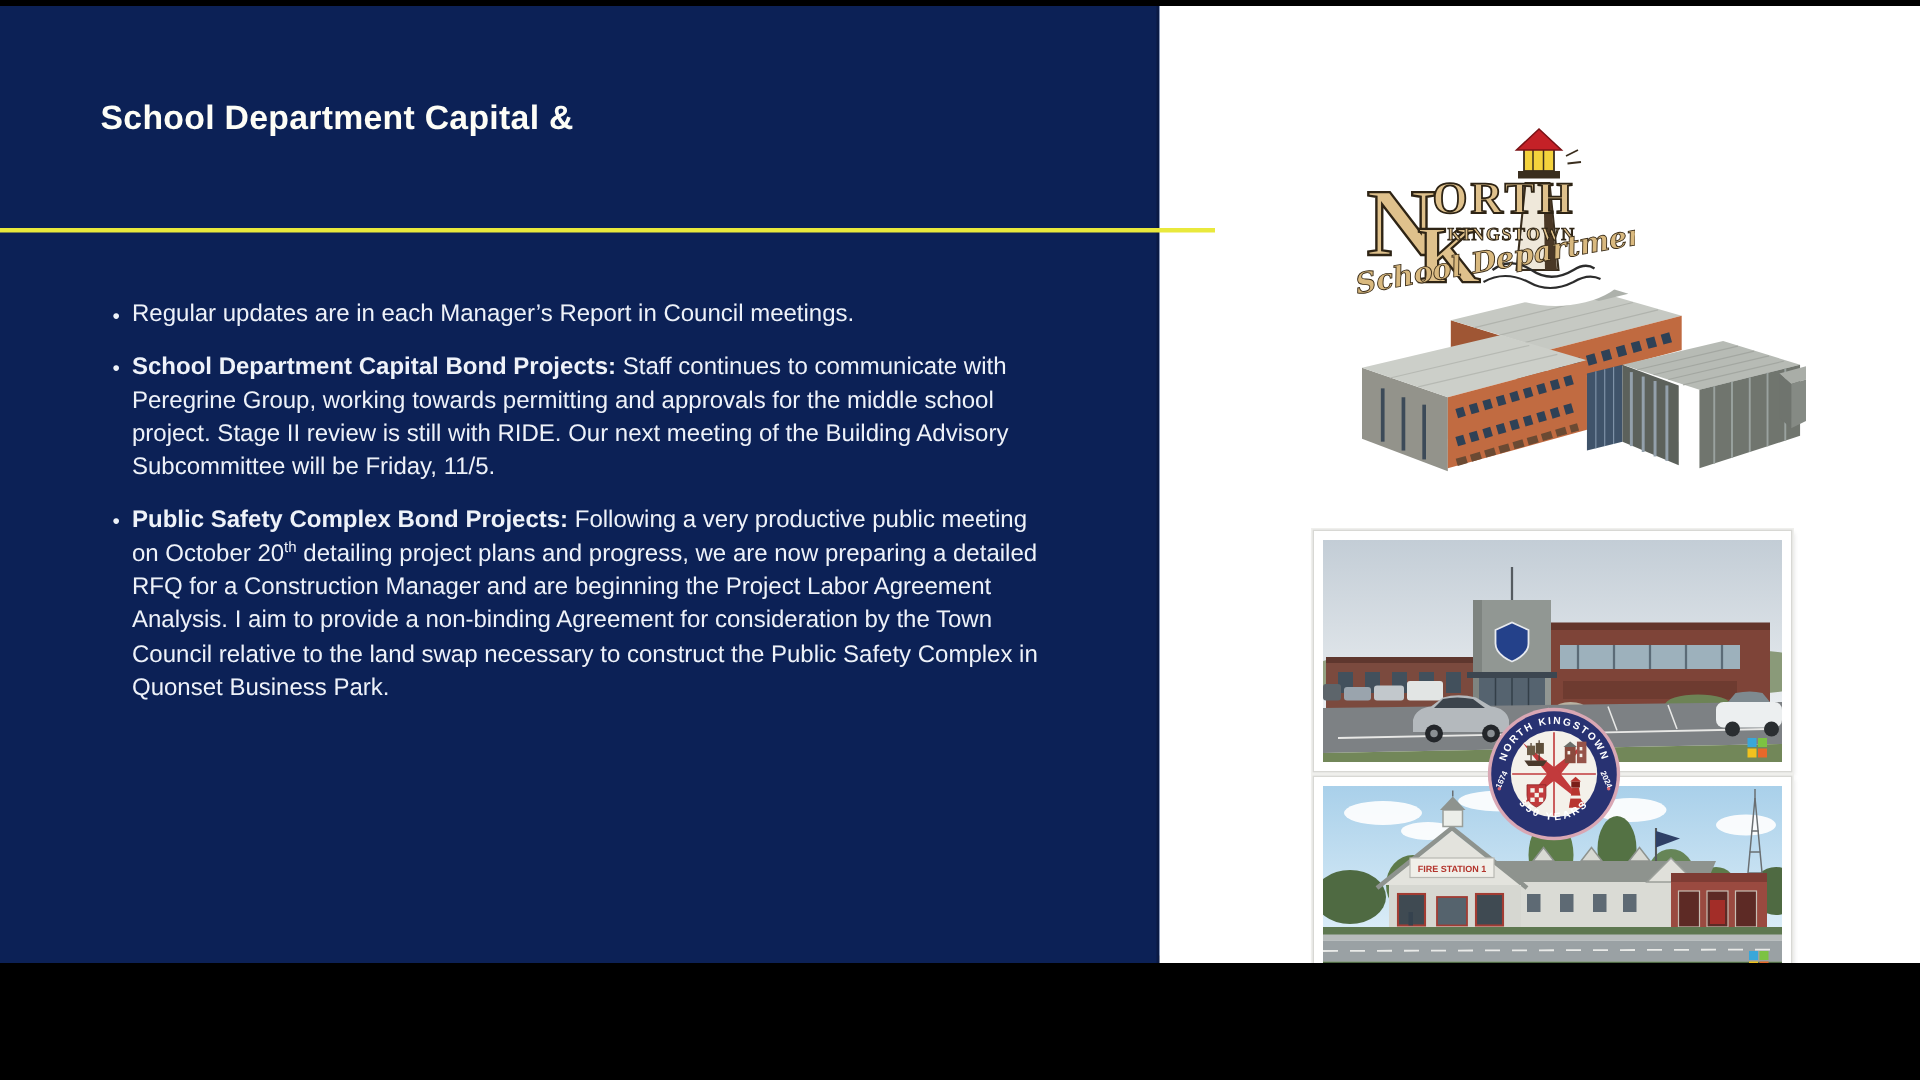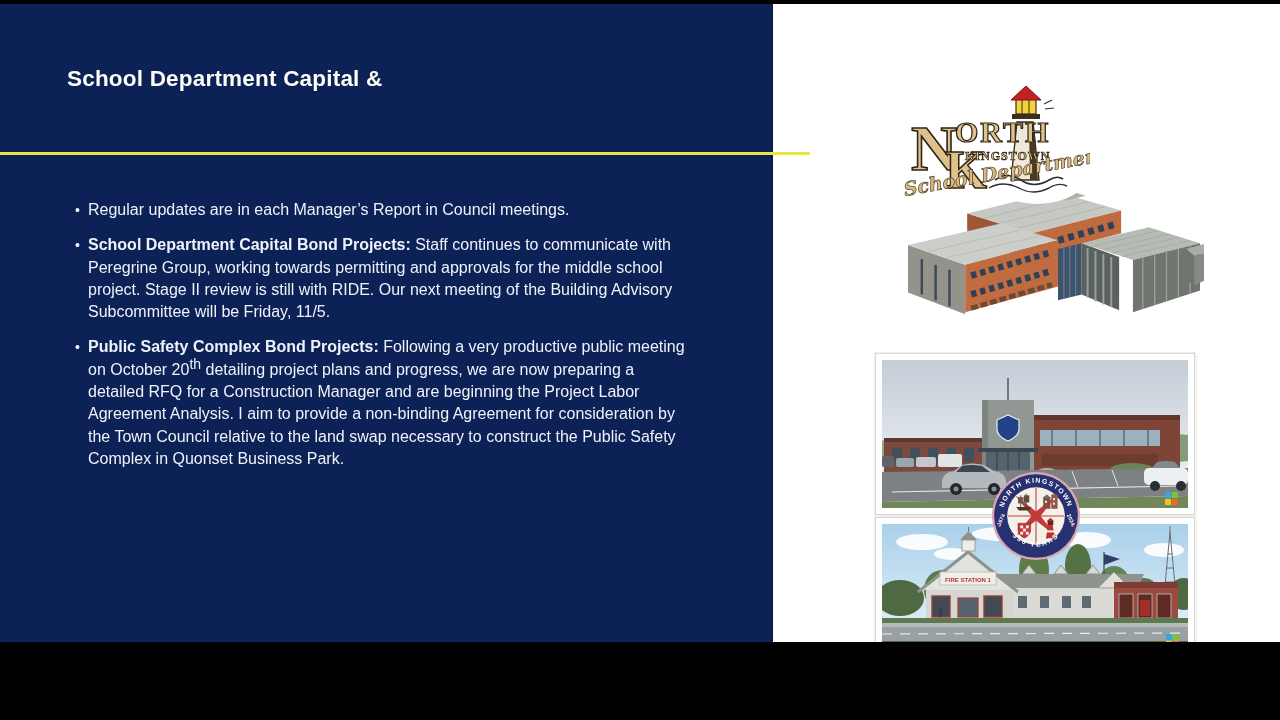--- a/index.html
+++ b/index.html
@@ -11,21 +11,21 @@
   .panel-left{position:absolute;left:0;top:4px;width:771px;height:711px;background:#0c2156;
               border-right:2px solid #0a1a45;}
   .accent-line{position:absolute;left:0;top:152px;width:810px;height:3px;background:#e9e93c;z-index:6;}
   .slide-title{position:absolute;left:67px;top:64px;width:640px;color:#fdfdf6;
                font-size:22.5px;line-height:29px;font-weight:700;letter-spacing:.2px;}
   .bullets{position:absolute;left:72px;top:196px;width:618px;color:#eef2f9;
            font-size:16px;line-height:22.3px;list-style:none;margin:3px;padding:0;}
   .bullets li{position:relative;padding-left:13px;margin-bottom:13px;}
   .bullets li::before{content:"\2022";position:absolute;left:0;top:0;font-size:14px;color:#eef2f9;}
   .lead{font-weight:700;}
-  sup{font-size:14px;line-height:0;}
+  sup{font-size:10px;line-height:0;}
   .right-col{position:absolute;left:773px;top:4px;width:507px;height:711px;background:#ffffff;}
   .abs{position:absolute;}
   .photo{position:absolute;background:#fff;padding:6px;border:1px solid #d8d8d4;
          box-shadow:0 0 0 1px #efefec, 1px 2px 3px rgba(0,0,0,.12);}
   .photo svg{display:block;}
 </style>
 </head>
 <body>
 
 <div class="stage">

